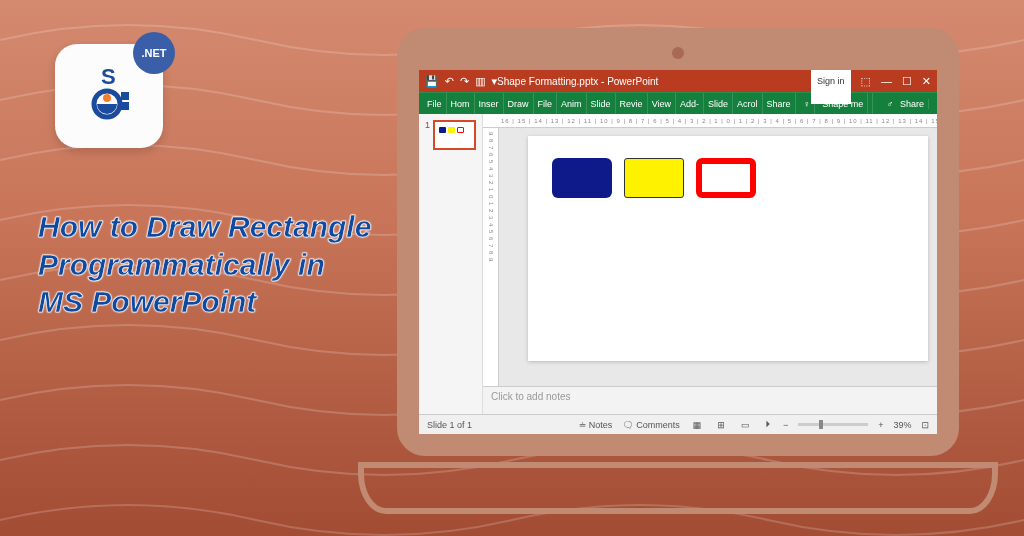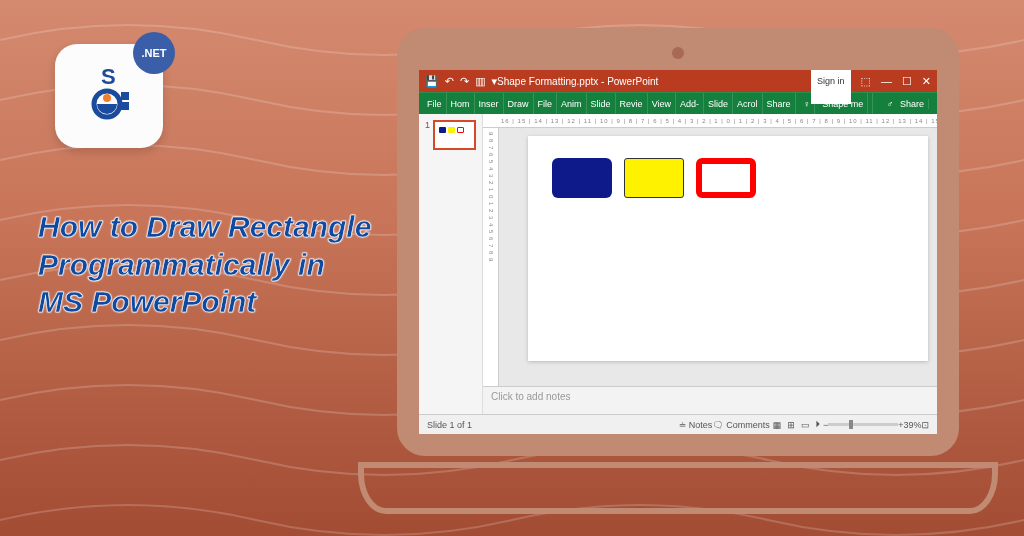--- a/index.html
+++ b/index.html
@@ -154,21 +154,21 @@
 
 .notes {
   height: 28px; background: #f3f3f3; border-top: 1px solid #ccc;
   padding: 4px 8px; color: #999; font-size: 10px;
 }
 
 .pp-status {
   position: absolute; left: 0; right: 0; bottom: 0;
   height: 20px; background: #f0f0f0; border-top: 1px solid #ccc;
   display: flex; align-items: center; padding: 0 8px;
-  font-size: 9px; color: #555; 
+  font-size: 9px; color: #555; gap: 10px;
 }
 .pp-status .spacer { flex: 1; }
 .pp-status .vbtn { padding: 0 3px; }
 .pp-status .slider {
   width: 70px; height: 3px; background: #ccc; position: relative;
 }
 .pp-status .slider::after {
   content: ""; position: absolute; left: 30%; top: -3px;
   width: 4px; height: 9px; background: #888;
 }

